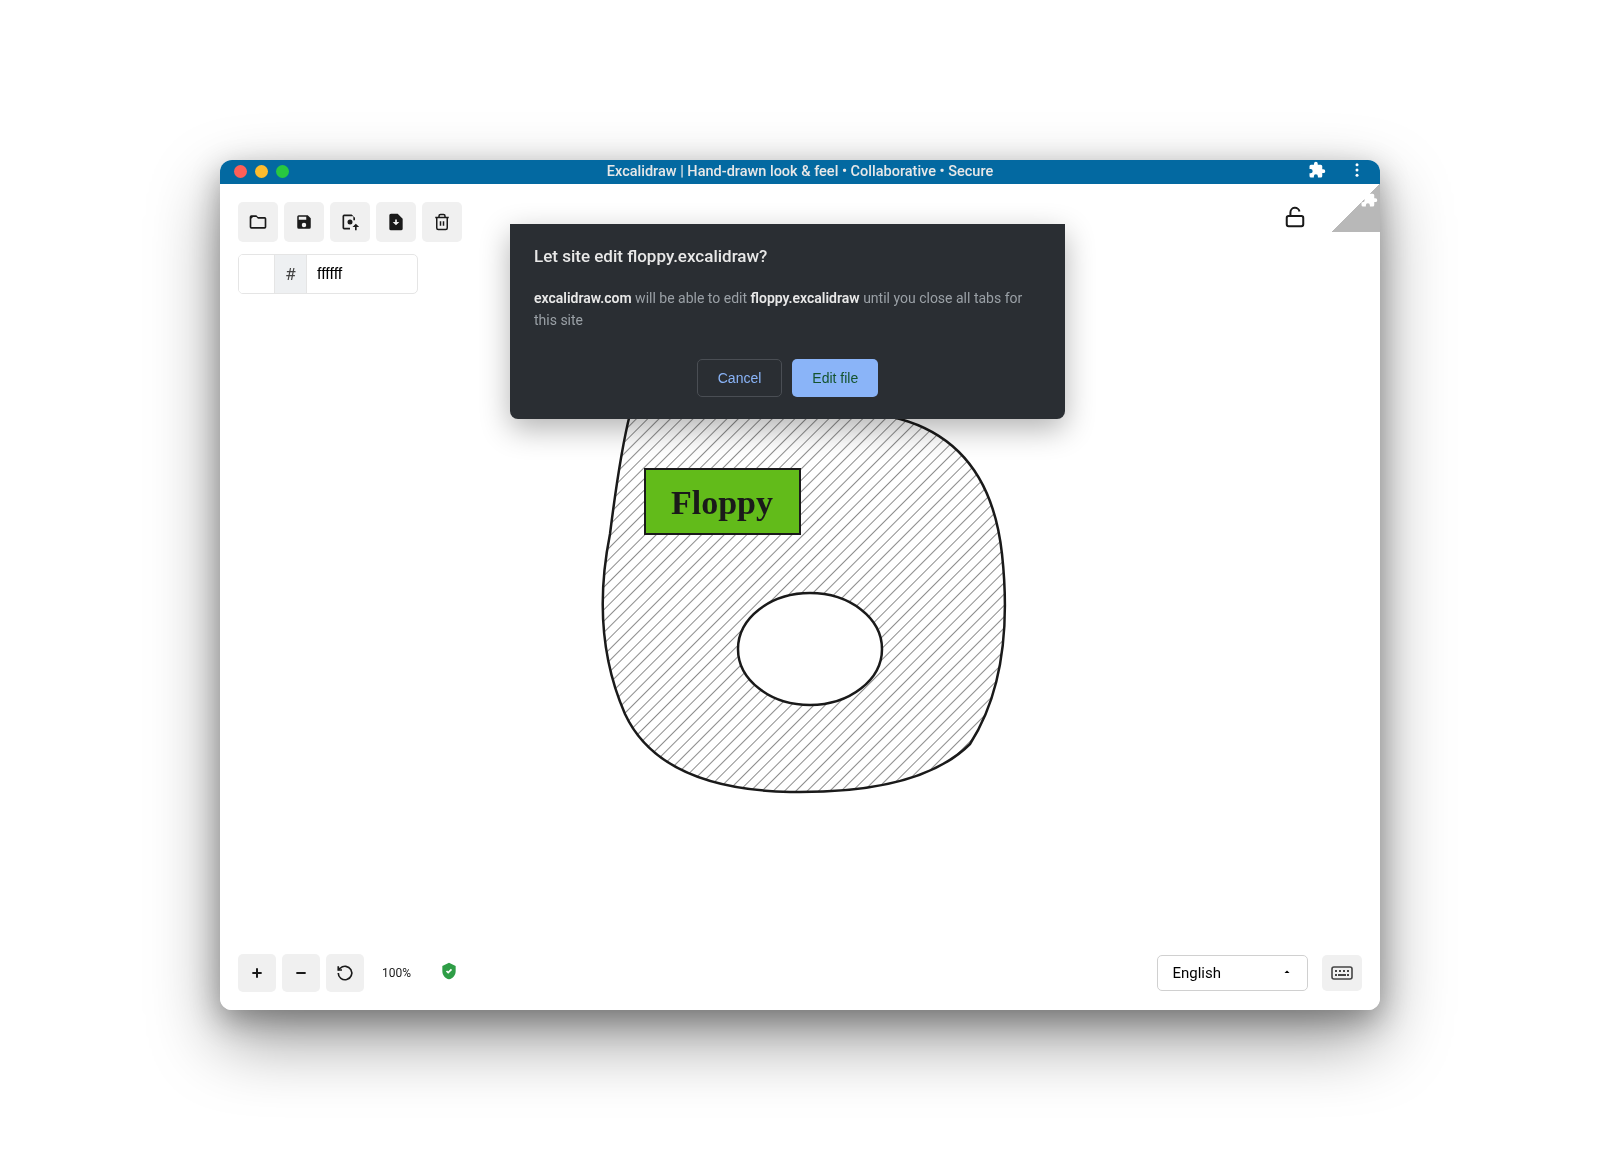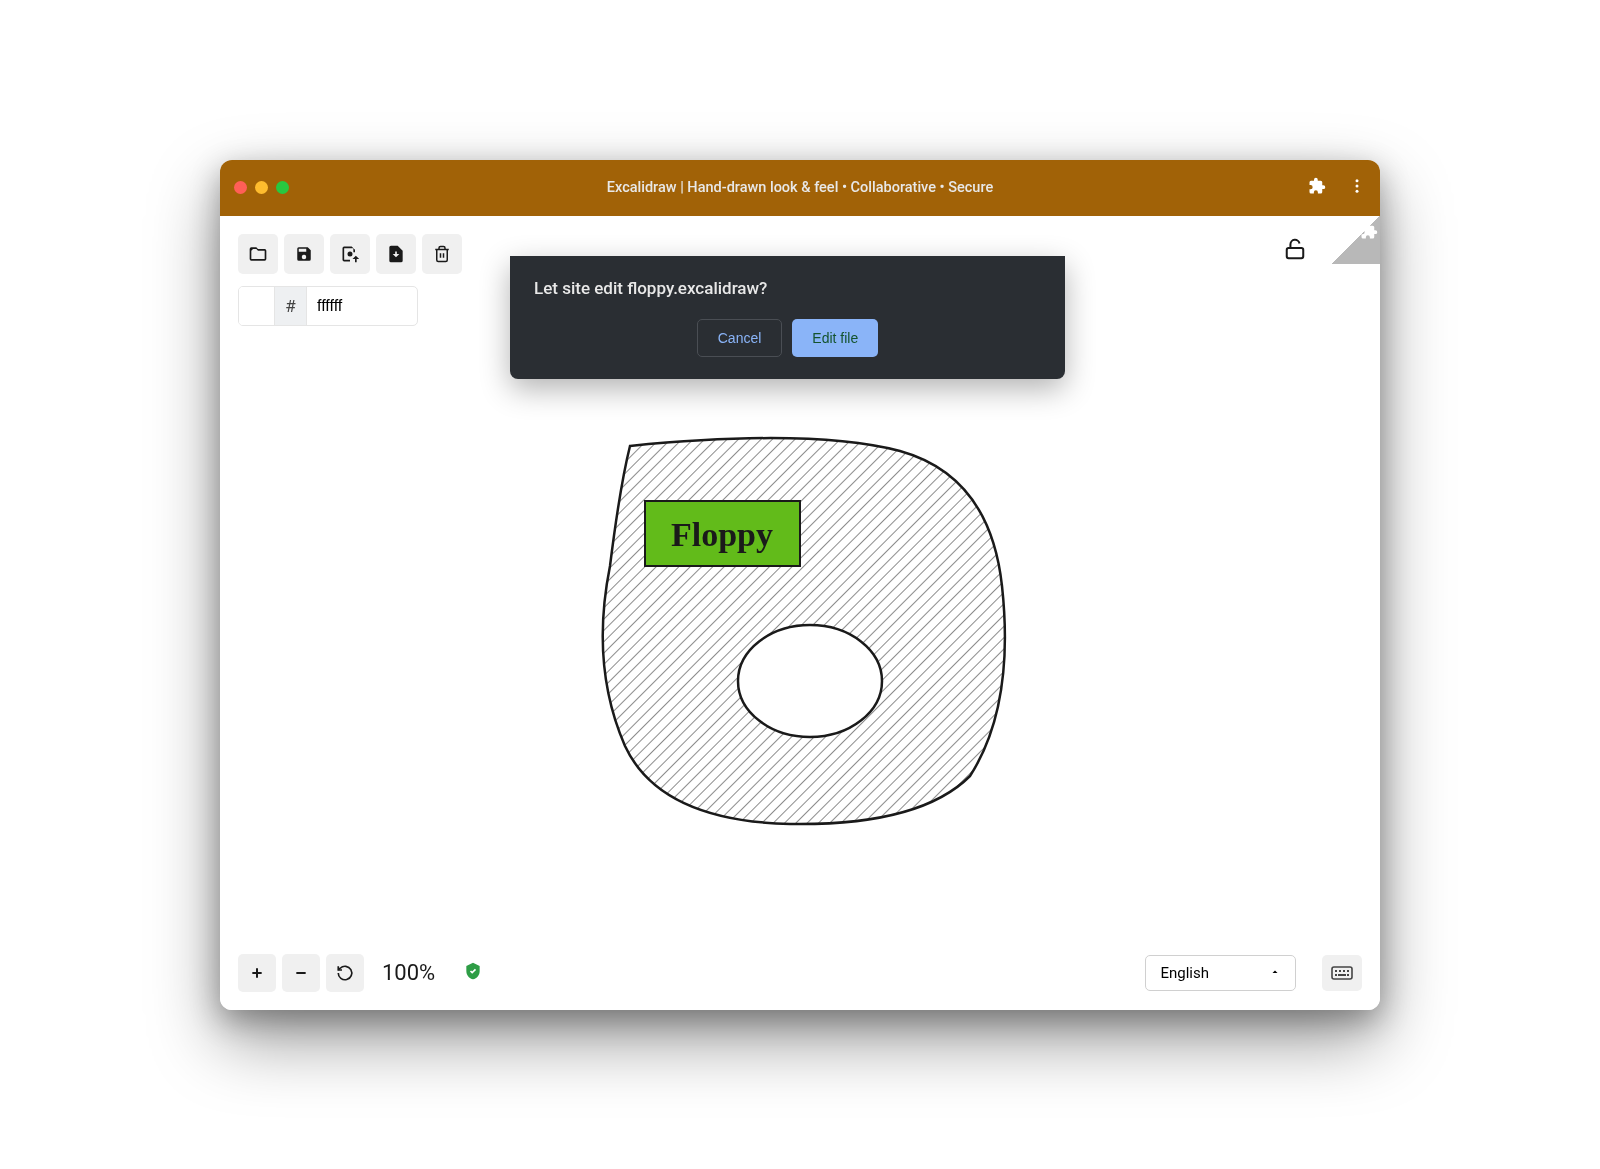--- a/index.html
+++ b/index.html
@@ -16,22 +16,22 @@
     height: 850px;
     background: #fff;
     border-radius: 12px;
     overflow: hidden;
     box-shadow: 0 30px 70px rgba(0,0,0,0.4), 0 10px 30px rgba(0,0,0,0.3);
     position: relative;
     display: flex;
     flex-direction: column;
   }
   .titlebar {
-    height: 56px;
-    background: #a16207;
+    height: 24px;
+    background: #0369a1;
     display: flex;
     align-items: center;
     padding: 0 14px;
     position: relative;
   }
   .traffic { display: flex; gap: 8px; }
   .dot { width: 13px; height: 13px; border-radius: 50%; }
   .dot.red { background: #ff5f57; }
   .dot.yellow { background: #febc2e; }
   .dot.green { background: #28c840; }
@@ -196,31 +196,31 @@
     border-radius: 5px;
     display: flex;
     align-items: center;
     justify-content: center;
     font-size: 20px;
     color: #1a1a1a;
     cursor: pointer;
   }
   .zoom-label {
     padding: 0 12px;
-    font-size: 22px;
+    font-size: 12px;
     color: #1a1a1a;
   }
   .shield {
     margin-left: 10px;
     color: #2e9d46;
   }
   .footer-right {
     display: flex;
     align-items: center;
-    gap: 26px;
+    gap: 14px;
   }
   .lang-select {
     background: #fff;
     border: 1px solid #d0d0d0;
     border-radius: 5px;
     padding: 8px 14px;
     font-size: 15px;
     display: flex;
     align-items: center;
     gap: 60px;
@@ -343,20 +343,23 @@
                Q 90 395 55 320
                Q 20 240 40 140
                Q 50 60 60 20 Z" fill="url(#hatch)" mask="url(#hole)" stroke="#1a1a1a" stroke-width="2.5"></path>
       <ellipse cx="240" cy="255" rx="72" ry="56" fill="none" stroke="#1a1a1a" stroke-width="2.5"></ellipse>
       <rect x="75" y="75" width="155" height="65" fill="#62bb1a" stroke="#1a1a1a" stroke-width="2"></rect>
       <text x="152" y="120" font-family="'Comic Sans MS', cursive" font-size="34" font-weight="600" fill="#1a1a1a" text-anchor="middle">Floppy</text>
     </svg>
 
     <div class="dialog">
       <div class="dialog-title">Let site edit floppy.excalidraw?</div>
+      <div class="dialog-body">
+        <strong>excalidraw.com</strong><span> will be able to edit </span><strong>floppy.excalidraw</strong><span> until you close all tabs for this site</span>
+      </div>
       <div class="dialog-buttons">
         <button class="btn btn-cancel">Cancel</button>
         <button class="btn btn-primary">Edit file</button>
       </div>
     </div>
 
     <div class="footer">
       <div class="footer-left">
         <div class="footer-btn">
           <svg width="16" height="16" viewBox="0 0 24 24" stroke="currentColor" stroke-width="3" fill="none">

